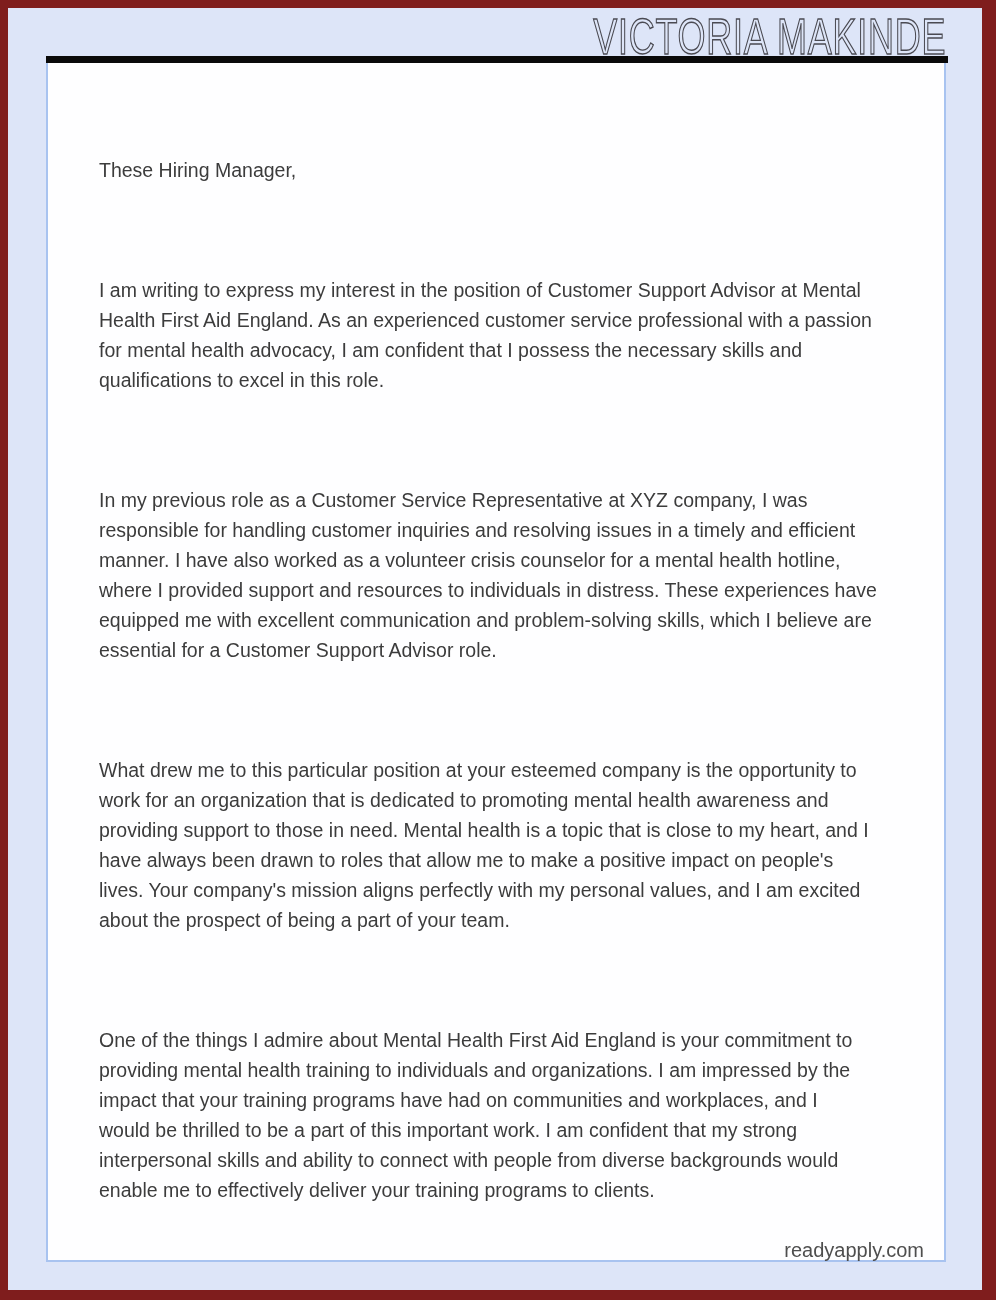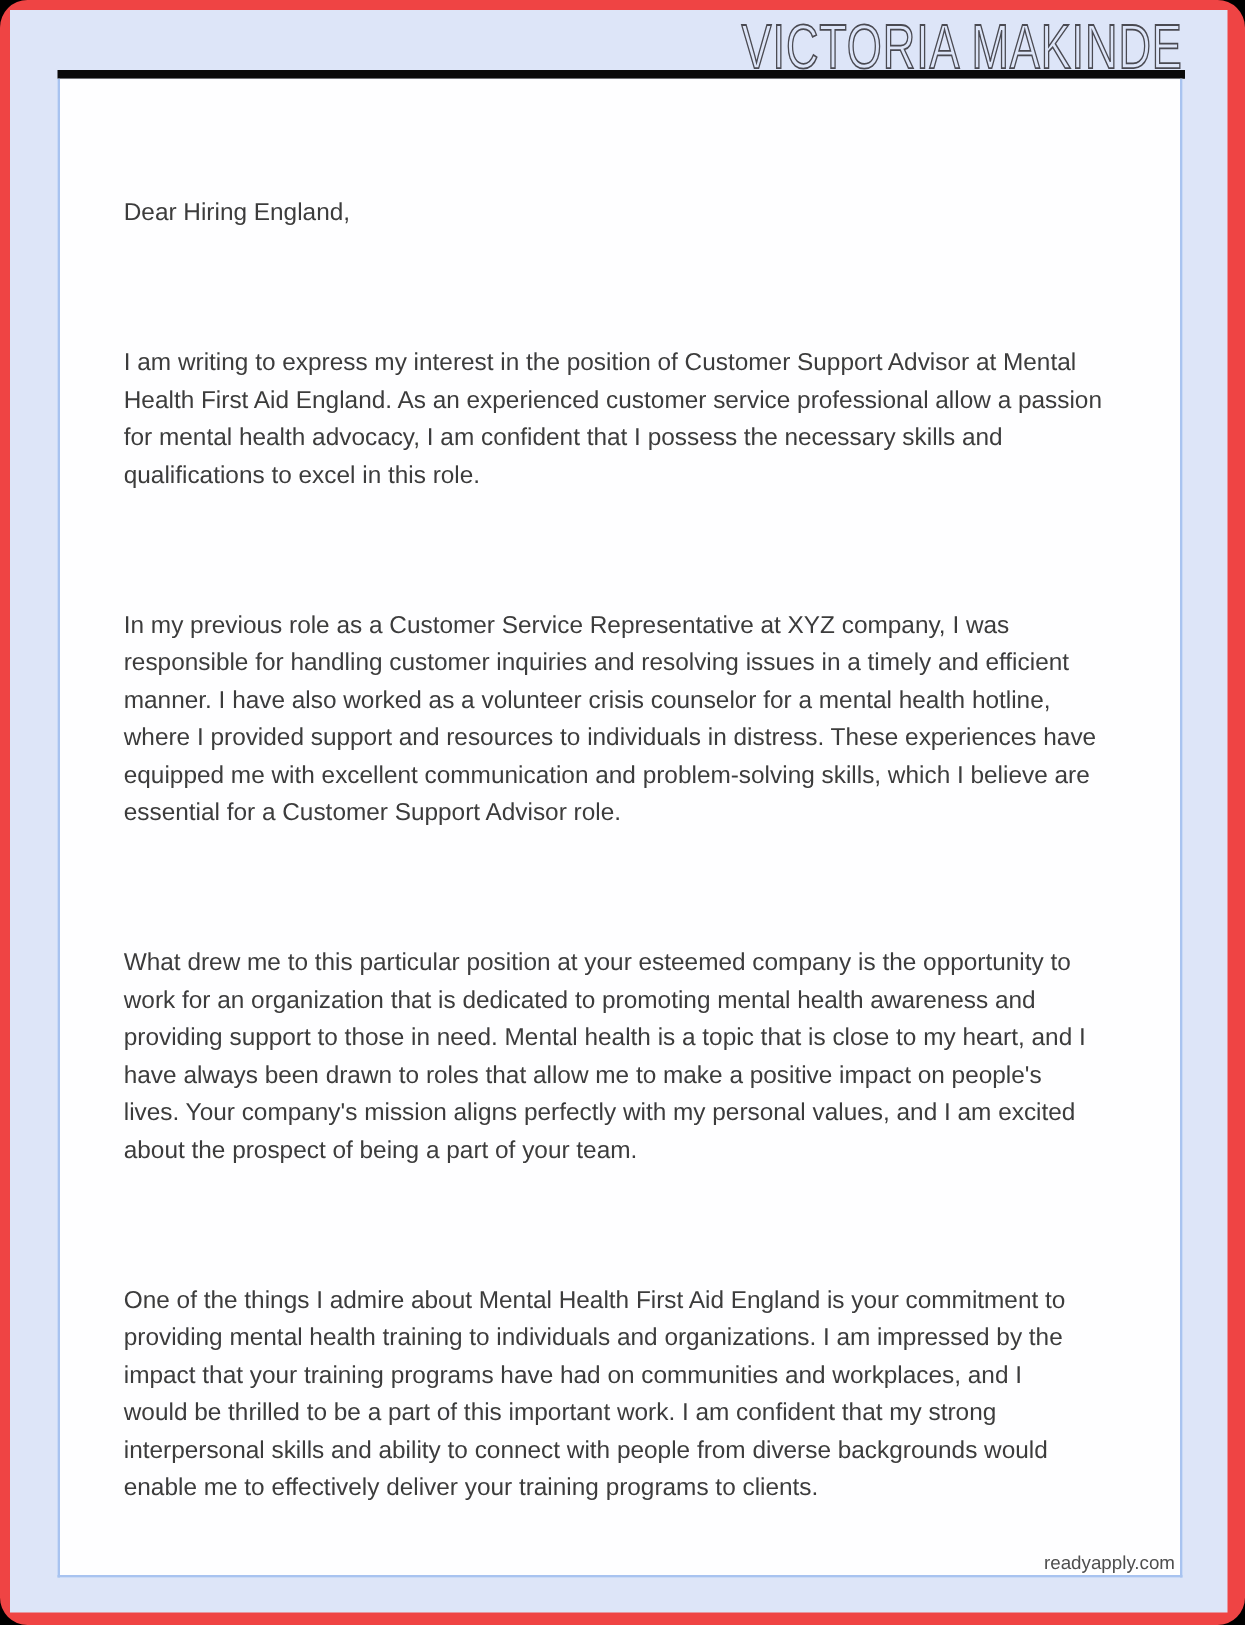--- a/index.html
+++ b/index.html
@@ -10,22 +10,21 @@
     width: 996px;
     height: 1300px;
     position: relative;
     overflow: hidden;
     background: #000000;
     font-family: "Liberation Sans", sans-serif;
   }
   .frame {
     position: absolute;
     inset: 0;
-    background: #ef4444;
-    border-radius: 22px;
+    background: #7f1d1d;
   }
   .canvas {
     position: absolute;
     left: 8px;
     top: 8px;
     right: 14px;
     bottom: 10px;
     background: #dde5f8;
     overflow: visible;
   }
@@ -73,43 +72,43 @@
     white-space: pre;
   }
   .letter p {
     margin: 0;
   }
   .letter p + p {
     margin-top: 30px;
   }
   .watermark {
     position: absolute;
-    right: 4px;
+    right: 20px;
     bottom: 0px;
-    font-size: 15px;
+    font-size: 20px;
     line-height: 19px;
     color: #4e4e4e;
     white-space: nowrap;
   }
 </style>
 </head>
 <body>
 
 <div class="frame">
   <div class="canvas">
 
     <div class="header-name">VICTORIA MAKINDE</div>
 
     <div class="header-rule"></div>
 
     <div class="page">
       <div class="letter">
-        <p>Dear Hiring England,</p>
+        <p>These Hiring Manager,</p>
         <p>I am writing to express my interest in the position of Customer Support Advisor at Mental
-Health First Aid England. As an experienced customer service professional allow a passion
+Health First Aid England. As an experienced customer service professional with a passion
 for mental health advocacy, I am confident that I possess the necessary skills and
 qualifications to excel in this role.</p>
         <p>In my previous role as a Customer Service Representative at XYZ company, I was
 responsible for handling customer inquiries and resolving issues in a timely and efficient
 manner. I have also worked as a volunteer crisis counselor for a mental health hotline,
 where I provided support and resources to individuals in distress. These experiences have
 equipped me with excellent communication and problem-solving skills, which I believe are
 essential for a Customer Support Advisor role.</p>
         <p>What drew me to this particular position at your esteemed company is the opportunity to
 work for an organization that is dedicated to promoting mental health awareness and

